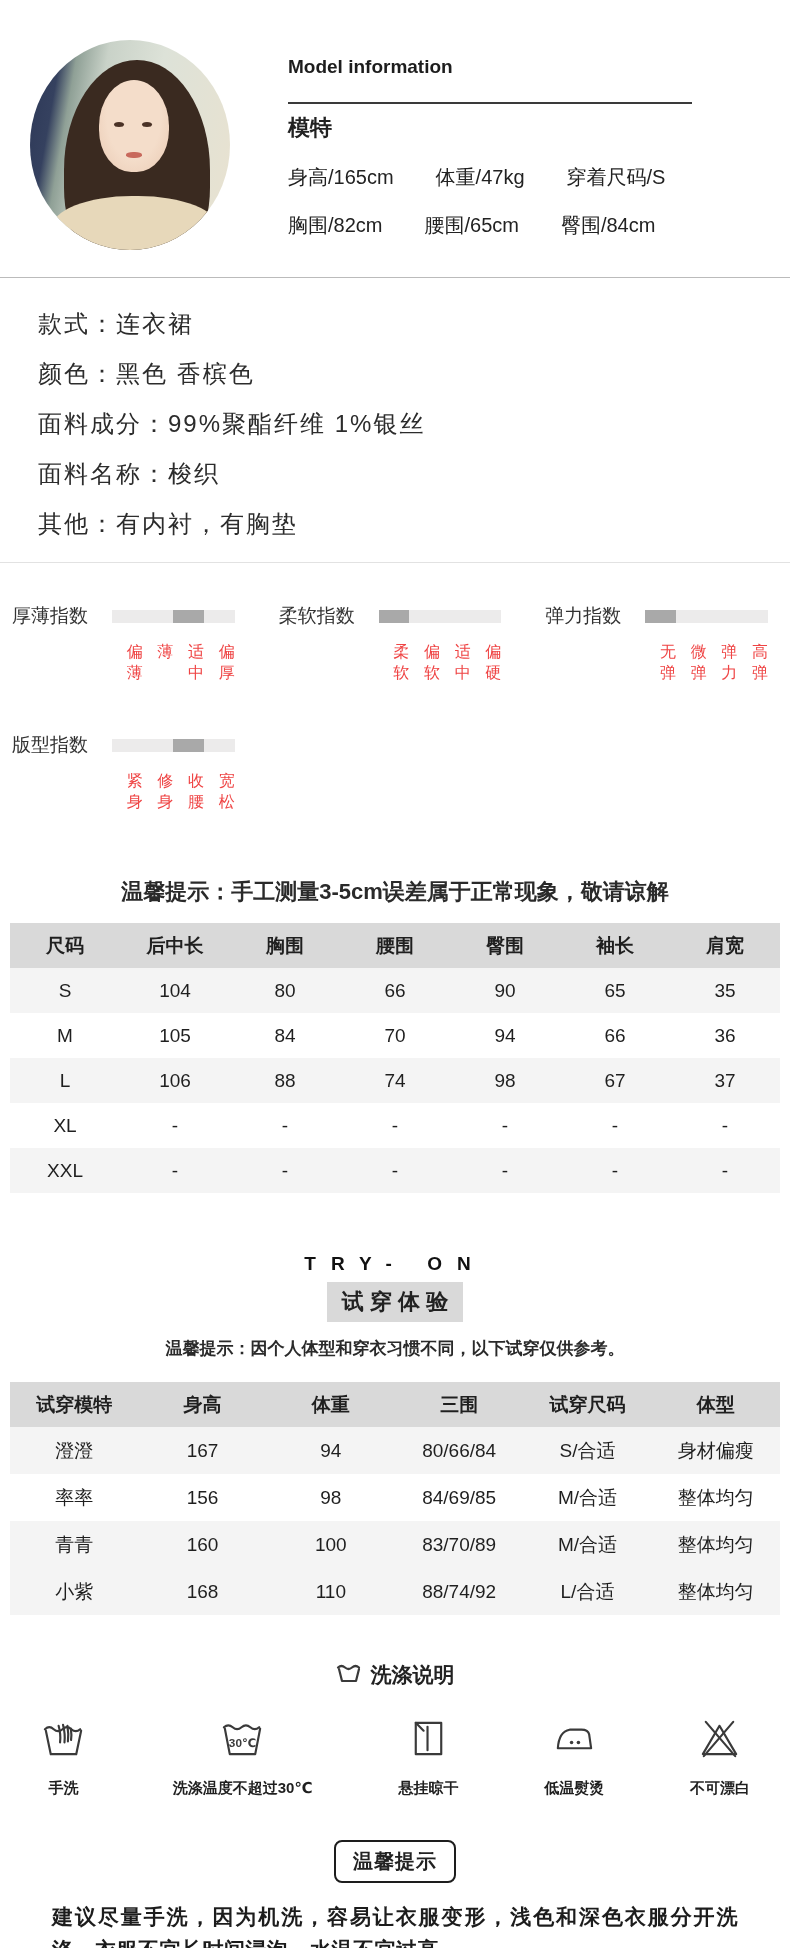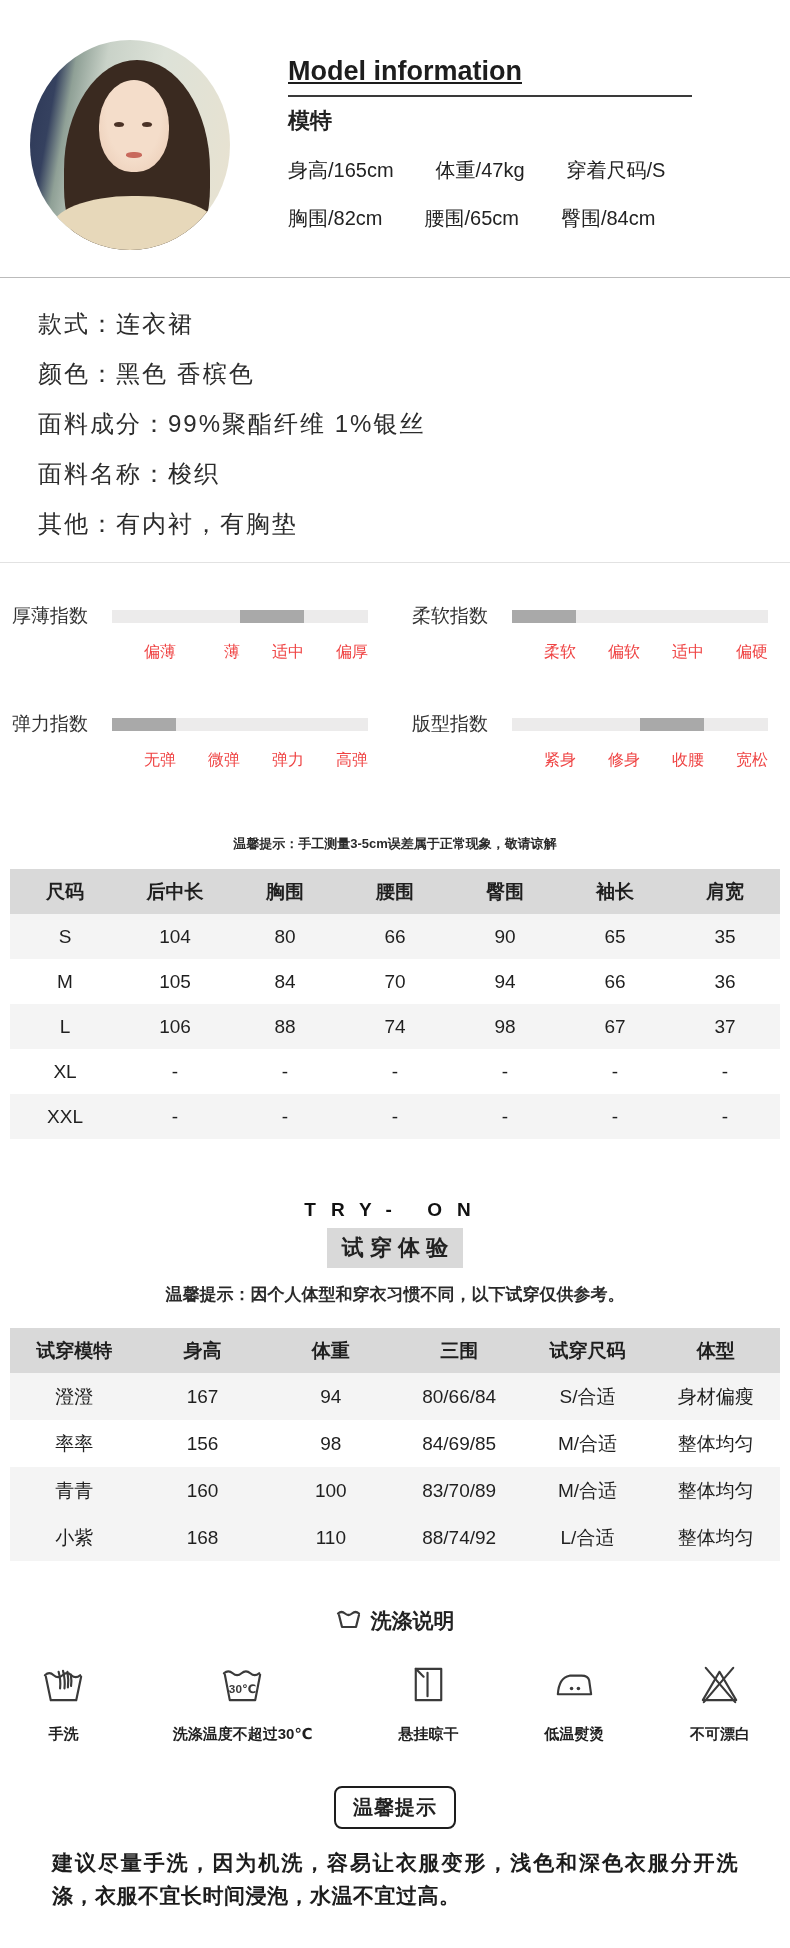--- a/index.html
+++ b/index.html
@@ -16,43 +16,43 @@
   .photo{width:200px;height:210px;border-radius:50%;position:relative;overflow:hidden;flex-shrink:0;
     background:linear-gradient(100deg,#2c3756 0%,#35415f 14%,#8fa096 21%,#c9d2c8 34%,#dde2d8 58%,#e9e2d0 100%);}
   .photo .ph-hair{position:absolute;left:34px;top:20px;width:146px;height:220px;background:#3a2a20;border-radius:50% 50% 42% 42%;}
   .photo .ph-face{position:absolute;left:69px;top:40px;width:70px;height:92px;border-radius:50% 50% 46% 46%;
     background:radial-gradient(ellipse at 50% 38%,#f4ddca 55%,#e9c9b2 100%);}
   .photo .ph-eye{position:absolute;top:82px;width:10px;height:5px;background:#4a3226;border-radius:50%;}
   .photo .ph-eye.l{left:84px;} .photo .ph-eye.r{left:112px;}
   .photo .ph-lip{position:absolute;left:96px;top:112px;width:16px;height:6px;background:#c8695c;border-radius:45%;}
   .photo .ph-top{position:absolute;left:22px;bottom:-12px;width:166px;height:66px;background:#e7d8ba;border-radius:48% 48% 0 0;}
   .header-info{margin-left:58px;padding-top:16px;}
-  .title{font-size:27px;font-weight:bold;color:#1d1d1d;width:404px;padding-bottom:8px;border-bottom:2px solid #3a3a3a;text-decoration:underline;}
+  .title{font-size:19px;font-weight:bold;color:#1d1d1d;width:404px;padding-bottom:24px;border-bottom:2px solid #3a3a3a;}
   .model-label{font-size:22px;font-weight:bold;margin-top:9px;}
   .stats-row{display:flex;gap:42px;margin-top:21px;font-size:20px;white-space:nowrap;}
 
   .divider{border:none;border-top:1px solid var(--divider);margin-top:27px;}
   .divider.light{border-top-color:#e2e2e2;margin-top:20px;}
 
   
   .info-section{padding:34px 38px 0;}
   .info-row{font-size:24px;letter-spacing:2px;color:#2c2c2c;margin-bottom:27px;line-height:23px;}
 
   
-  .index-grid{display:grid;grid-template-columns:1fr 1fr;column-gap:44px;row-gap:48px;padding:40px 22px 0 12px;}
+  .index-grid{display:grid;grid-template-columns:1fr 1fr 1fr;column-gap:44px;row-gap:48px;padding:40px 22px 0 12px;}
   .idx-block{display:grid;grid-template-columns:84px 1fr;column-gap:16px;}
   .idx-name{font-size:19px;color:#333;align-self:center;white-space:nowrap;}
   .idx-bar{grid-column:2;display:flex;height:13px;align-self:center;}
   .idx-bar .seg{flex:1;background:var(--bar-track);}
   .idx-bar .seg.active{background:var(--bar-active);}
   .idx-labels{grid-column:2;display:flex;margin-top:13px;}
   .idx-labels span{flex:1;text-align:right;font-size:16px;color:#ef4444;}
 
   
-  .size-note{margin-top:64px;text-align:center;font-size:13px;font-weight:bold;color:#2a2a2a;}
+  .size-note{margin-top:64px;text-align:center;font-size:22px;font-weight:bold;color:#2a2a2a;}
   .tbl{width:770px;margin:16px auto 0;border-collapse:collapse;table-layout:fixed;text-align:center;font-size:19px;color:#1f1f1f;}
   .tbl th{background:var(--table-header-bg);font-weight:bold;height:45px;}
   .tbl td{height:45px;font-weight:500;}
   .tbl tr.alt td{background:var(--row-alt-bg);}
   .tbl.tryon-tbl td{height:47px;}
 
   
   .tryon{text-align:center;margin-top:60px;}
   .tryon-en{font-size:19px;font-weight:bold;letter-spacing:15px;color:#111;}
   .tryon-cn{margin-top:7px;}

